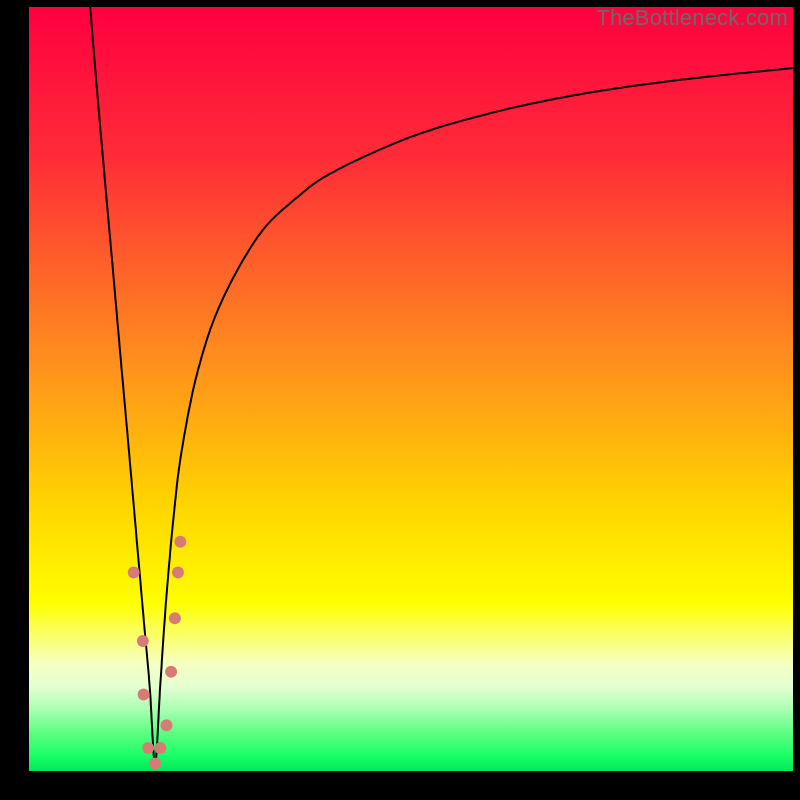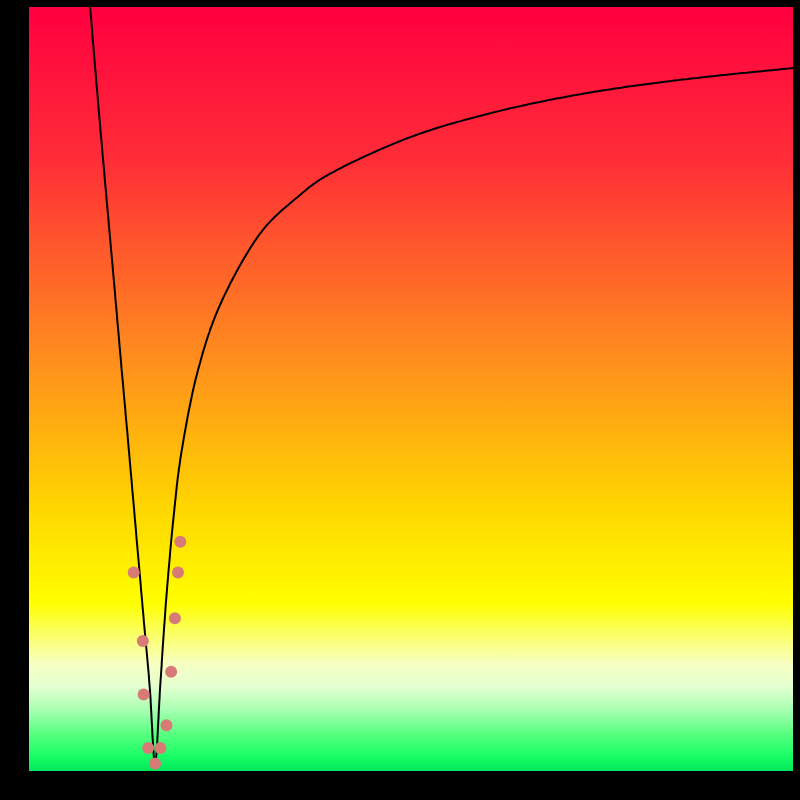--- a/index.html
+++ b/index.html
@@ -83,13 +83,14 @@
           <circle cx="126.1" cy="756.4" r="6" fill="#d87b77"></circle>
           <circle cx="131.4" cy="741.1" r="6" fill="#d87b77"></circle>
           <circle cx="137.5" cy="718.2" r="6" fill="#d87b77"></circle>
           <circle cx="142.1" cy="664.7" r="6" fill="#d87b77"></circle>
           <circle cx="145.9" cy="611.2" r="6" fill="#d87b77"></circle>
           <circle cx="149.0" cy="565.4" r="6" fill="#d87b77"></circle>
           <circle cx="151.3" cy="534.8" r="6" fill="#d87b77"></circle>
         </g>
     </svg>
   </div>
+  <div class="watermark">TheBottleneck.com</div>
 </div>
 
 </body></html>

